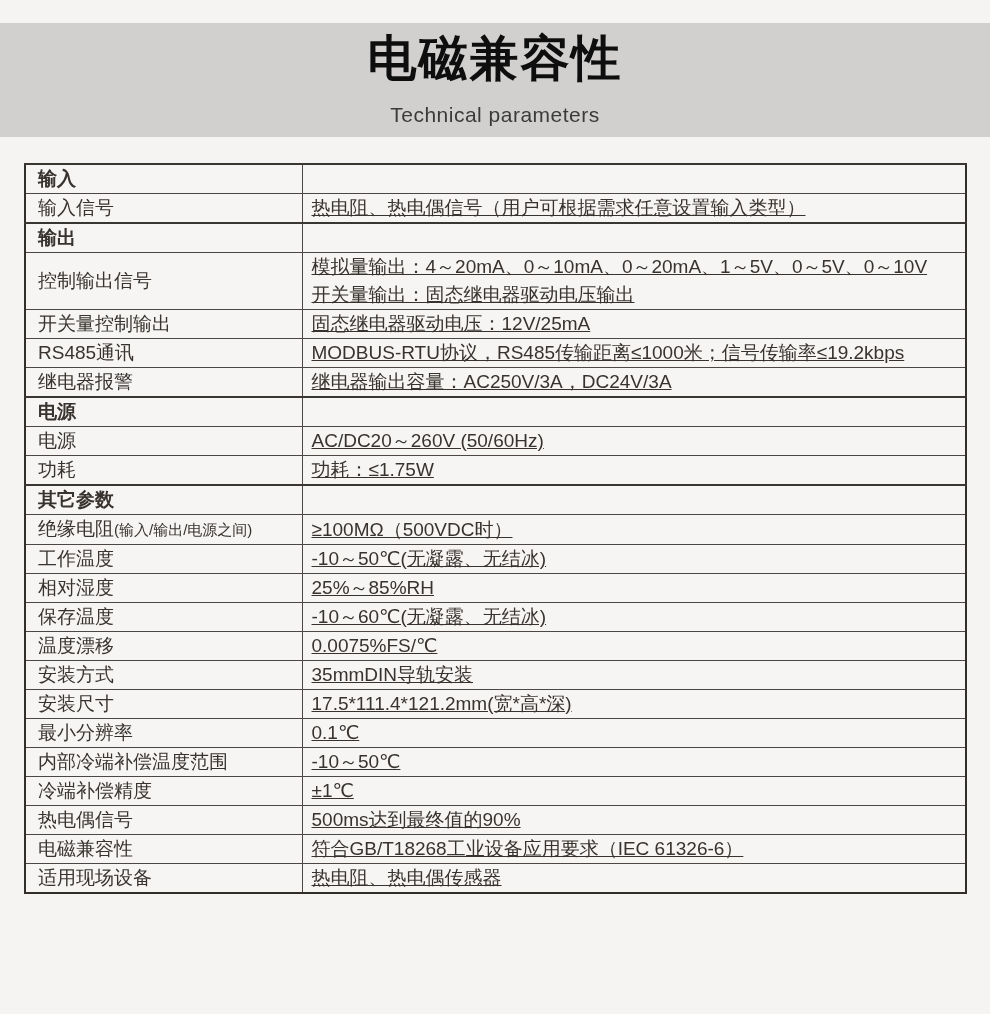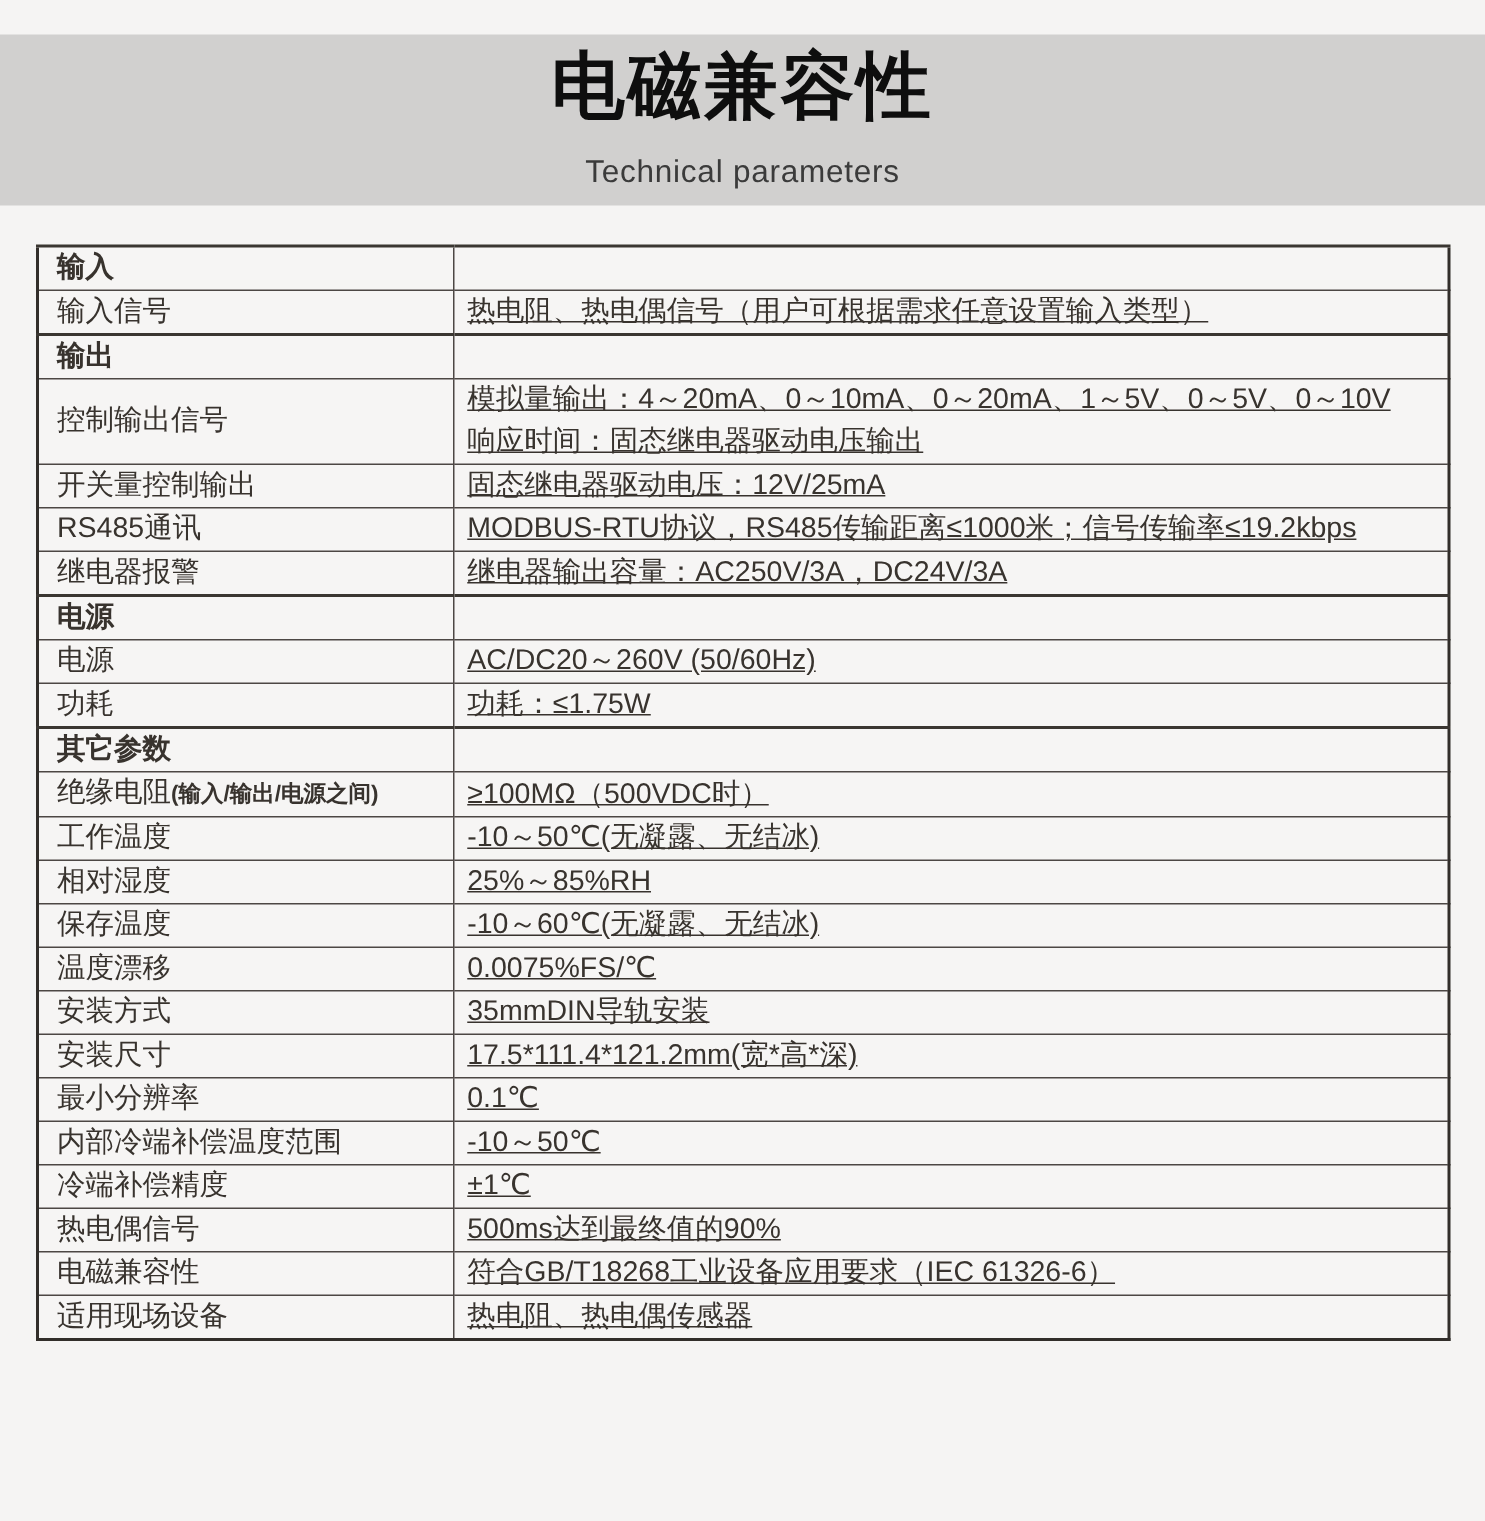--- a/index.html
+++ b/index.html
@@ -58,21 +58,21 @@
     line-height: 28px;
     color: #38332e;
     padding: 0 4px 0 12px;
     white-space: nowrap;
     overflow: visible;
     vertical-align: middle;
   }
   table.spec td.value-cell { padding-left: 9px; text-decoration: underline; }
   table.spec tr.section-row td { border-top: 2px solid #3a3631; }
   table.spec td.section-label-cell { font-weight: 700; }
-  .label-note { font-size: 15px; font-weight: bold; }
+  .label-note { font-size: 15px; }
   .value-line { line-height: 28px; }
 </style>
 </head>
 <body>
 
 <div class="banner">
   <div class="title">电磁兼容性</div>
   <div class="subtitle">Technical parameters</div>
 </div>
 
@@ -92,21 +92,21 @@
           <td class="value-cell">热电阻、热电偶信号（用户可根据需求任意设置输入类型）</td>
         </tr>
         <tr class="section-row">
           <td class="label-cell section-label-cell"><span>输出</span></td>
           <td class="value-cell"></td>
         </tr>
         <tr>
           <td class="label-cell"><span>控制输出信号</span></td>
           <td class="value-cell">
             <div class="value-line">模拟量输出：4～20mA、0～10mA、0～20mA、1～5V、0～5V、0～10V</div>
-            <div class="value-line">响应时间：固态继电器驱动电压输出</div>
+            <div class="value-line">开关量输出：固态继电器驱动电压输出</div>
           </td>
         </tr>
         <tr>
           <td class="label-cell"><span>开关量控制输出</span></td>
           <td class="value-cell">固态继电器驱动电压：12V/25mA</td>
         </tr>
         <tr>
           <td class="label-cell"><span>RS485通讯</span></td>
           <td class="value-cell">MODBUS-RTU协议，RS485传输距离≤1000米；信号传输率≤19.2kbps</td>
         </tr>

